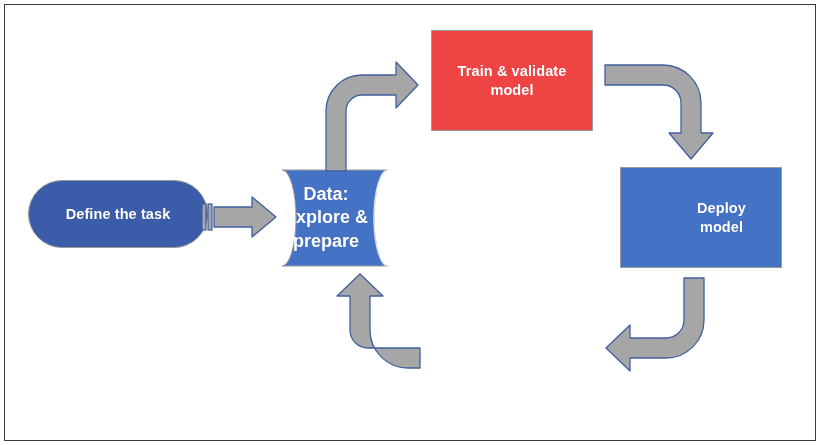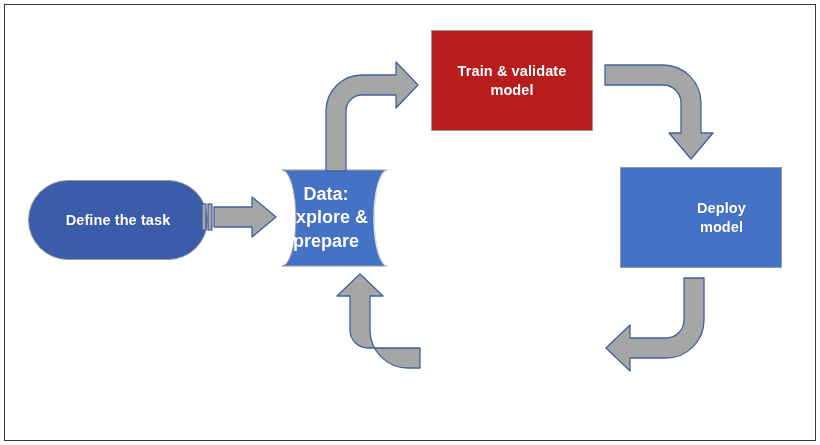--- a/index.html
+++ b/index.html
@@ -80,21 +80,21 @@
     box-sizing: border-box;
     text-shadow: 0 0 1px rgba(0,0,0,0.18);
   }
 </style>
 </head>
 <body>
 
 <div id="canvas">
   <div id="frame"></div>
 
-  <div class="shape pill" style="left:28px; top:180px; width:180px; height:80px; background:#3B5CA8; font-size:14.5px;">
+  <div class="shape pill" style="left:28px; top:180px; width:180px; height:68px; background:#3B5CA8; font-size:14.5px;">
     <span class="label">Define the task</span>
   </div>
 
   <svg class="arrow" style="left:200px; top:193px;" width="80" height="48" viewBox="0 0 80 48">
 
     <rect x="2" y="11" width="4" height="26" fill="#A6A6A6" stroke="#41609E" stroke-width="1.2"></rect>
     <rect x="8" y="11" width="4" height="26" fill="#A6A6A6" stroke="#41609E" stroke-width="1.2"></rect>
 
     <path d="M 14 14 L 52 14 L 52 4 L 76 24 L 52 44 L 52 34 L 14 34 Z" fill="#A6A6A6" stroke="#41609E" stroke-width="1.3" stroke-linejoin="round"></path>
   </svg>
@@ -123,21 +123,21 @@
              L 78 7
              L 100 30
              L 78 53
              L 78 40
              L 44 40
              A 16 16 0 0 0 28 56
              L 28 116
              Z" fill="#A6A6A6" stroke="#41609E" stroke-width="1.3" stroke-linejoin="round"></path>
   </svg>
 
-  <div class="shape rect" style="left:431px; top:30px; width:162px; height:101px; background:#b91c1c; font-size:14.5px;">
+  <div class="shape rect" style="left:431px; top:30px; width:162px; height:101px; background:#ef4444; font-size:14.5px;">
     <span class="label">Train &amp; validate
 model</span>
   </div>
 
   <svg class="arrow" style="left:603px; top:63px;" width="110" height="105" viewBox="0 0 110 105">
     <path d="M 2 2
              L 60 2
              A 38 38 0 0 1 98 40
              L 98 70
              L 110 70

